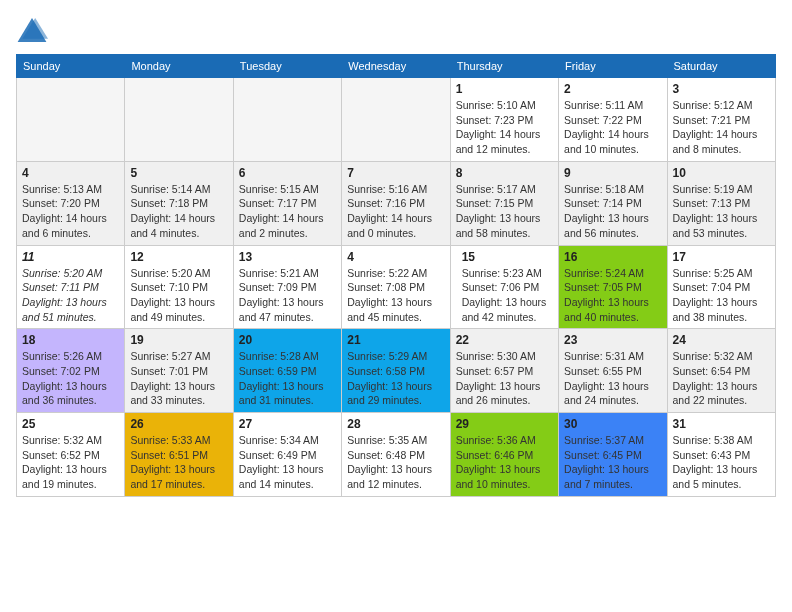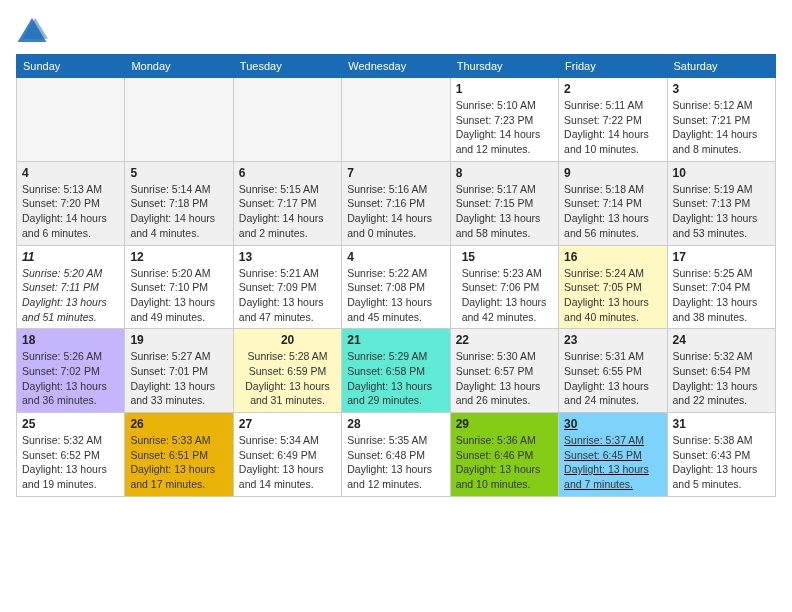--- a/index.html
+++ b/index.html
@@ -182,43 +182,43 @@
           <div class="day-info">Sunrise: 5:21 AM<br>Sunset: 7:09 PM<br>Daylight: 13 hours and 47 minutes.</div>
         </td>
         <td style="background: rgb(255, 255, 255);">
           <span class="day-num">4</span>
           <div class="day-info">Sunrise: 5:22 AM<br>Sunset: 7:08 PM<br>Daylight: 13 hours and 45 minutes.</div>
         </td>
         <td style="background: rgb(255, 255, 255); padding-left: 11px;">
           <span class="day-num">15</span>
           <div class="day-info">Sunrise: 5:23 AM<br>Sunset: 7:06 PM<br>Daylight: 13 hours and 42 minutes.</div>
         </td>
-        <td style="background: #fef9c3; margin-top: 27px;">
+        <td style="background: #84cc16; margin-top: 27px;">
           <span class="day-num">16</span>
           <div class="day-info">Sunrise: 5:24 AM<br>Sunset: 7:05 PM<br>Daylight: 13 hours and 40 minutes.</div>
         </td>
         <td style="background: rgb(255, 255, 255);">
           <span class="day-num">17</span>
           <div class="day-info">Sunrise: 5:25 AM<br>Sunset: 7:04 PM<br>Daylight: 13 hours and 38 minutes.</div>
         </td>
       </tr>
       <tr>
         <td style="background: #c4b5fd; margin-top: 28px;">
           <span class="day-num">18</span>
           <div class="day-info">Sunrise: 5:26 AM<br>Sunset: 7:02 PM<br>Daylight: 13 hours and 36 minutes.</div>
         </td>
         <td style="background: rgb(240, 240, 240);">
           <span class="day-num">19</span>
           <div class="day-info">Sunrise: 5:27 AM<br>Sunset: 7:01 PM<br>Daylight: 13 hours and 33 minutes.</div>
         </td>
-        <td style="background: #fef9c3; text-align: center;">
+        <td style="background: #0ea5e9;">
           <span class="day-num">20</span>
           <div class="day-info">Sunrise: 5:28 AM<br>Sunset: 6:59 PM<br>Daylight: 13 hours and 31 minutes.</div>
         </td>
-        <td style="background: #5eead4;">
+        <td style="background: #0ea5e9;">
           <span class="day-num">21</span>
           <div class="day-info">Sunrise: 5:29 AM<br>Sunset: 6:58 PM<br>Daylight: 13 hours and 29 minutes.</div>
         </td>
         <td style="background: rgb(240, 240, 240);">
           <span class="day-num">22</span>
           <div class="day-info">Sunrise: 5:30 AM<br>Sunset: 6:57 PM<br>Daylight: 13 hours and 26 minutes.</div>
         </td>
         <td style="background: rgb(240, 240, 240);">
           <span class="day-num">23</span>
           <div class="day-info">Sunrise: 5:31 AM<br>Sunset: 6:55 PM<br>Daylight: 13 hours and 24 minutes.</div>
@@ -242,21 +242,21 @@
           <div class="day-info">Sunrise: 5:34 AM<br>Sunset: 6:49 PM<br>Daylight: 13 hours and 14 minutes.</div>
         </td>
         <td style="background: rgb(255, 255, 255);">
           <span class="day-num">28</span>
           <div class="day-info">Sunrise: 5:35 AM<br>Sunset: 6:48 PM<br>Daylight: 13 hours and 12 minutes.</div>
         </td>
         <td style="background: #84cc16;">
           <span class="day-num">29</span>
           <div class="day-info">Sunrise: 5:36 AM<br>Sunset: 6:46 PM<br>Daylight: 13 hours and 10 minutes.</div>
         </td>
-        <td style="background: #7dd3fc; text-decoration: underline;">
+        <td style="background: #3b82f6;">
           <span class="day-num">30</span>
           <div class="day-info">Sunrise: 5:37 AM<br>Sunset: 6:45 PM<br>Daylight: 13 hours and 7 minutes.</div>
         </td>
         <td style="background: rgb(255, 255, 255);">
           <span class="day-num">31</span>
           <div class="day-info">Sunrise: 5:38 AM<br>Sunset: 6:43 PM<br>Daylight: 13 hours and 5 minutes.</div>
         </td>
       </tr>
     </tbody>
 </table>

